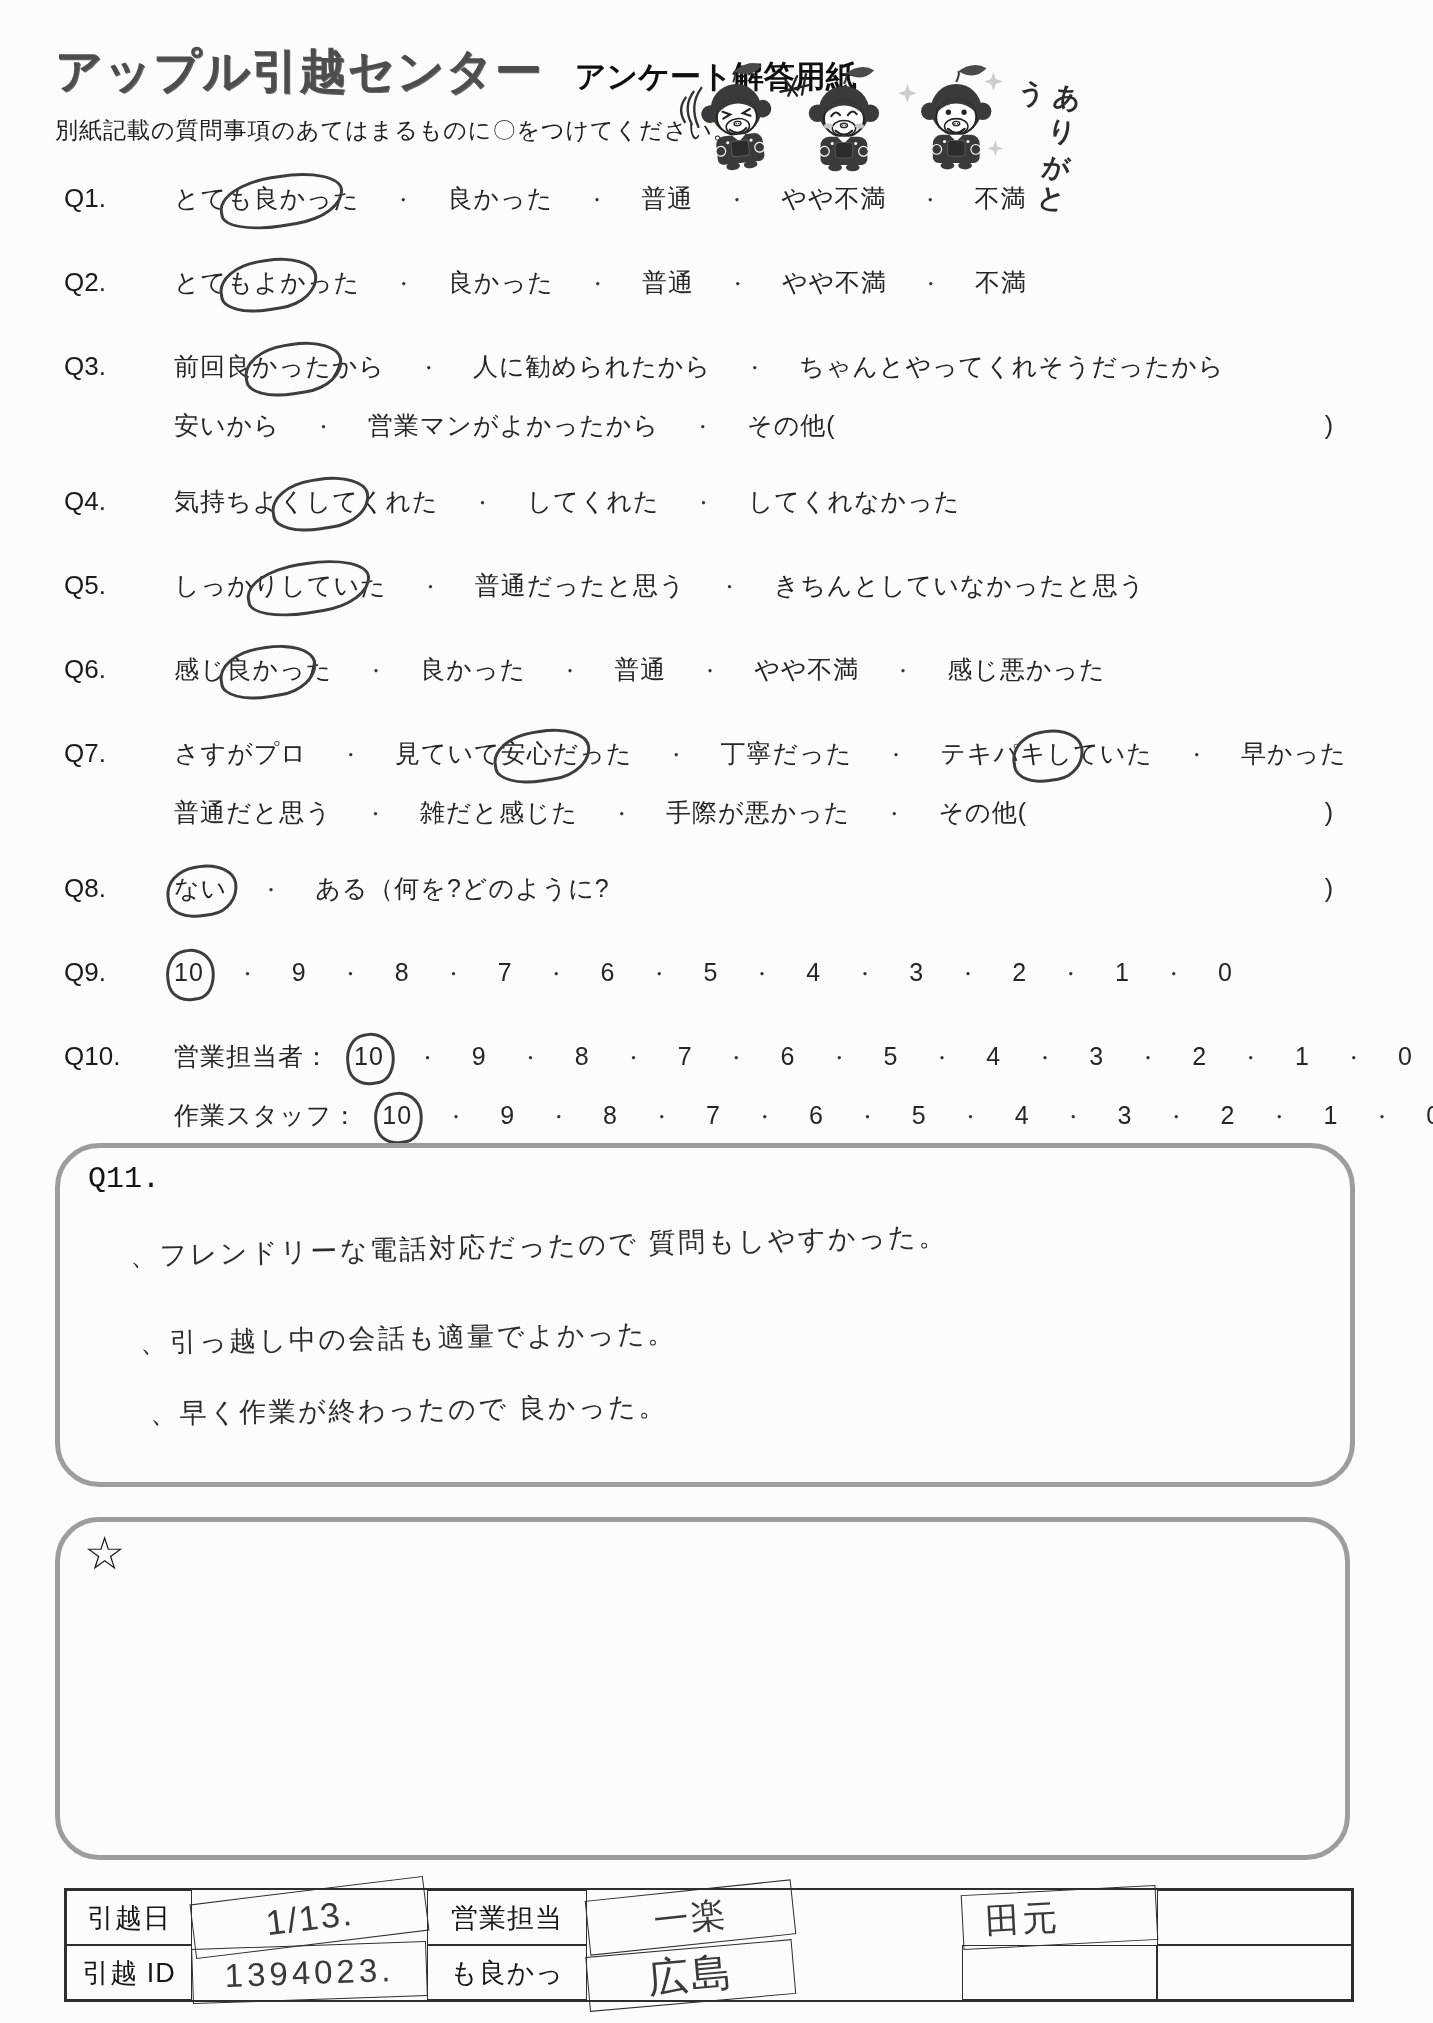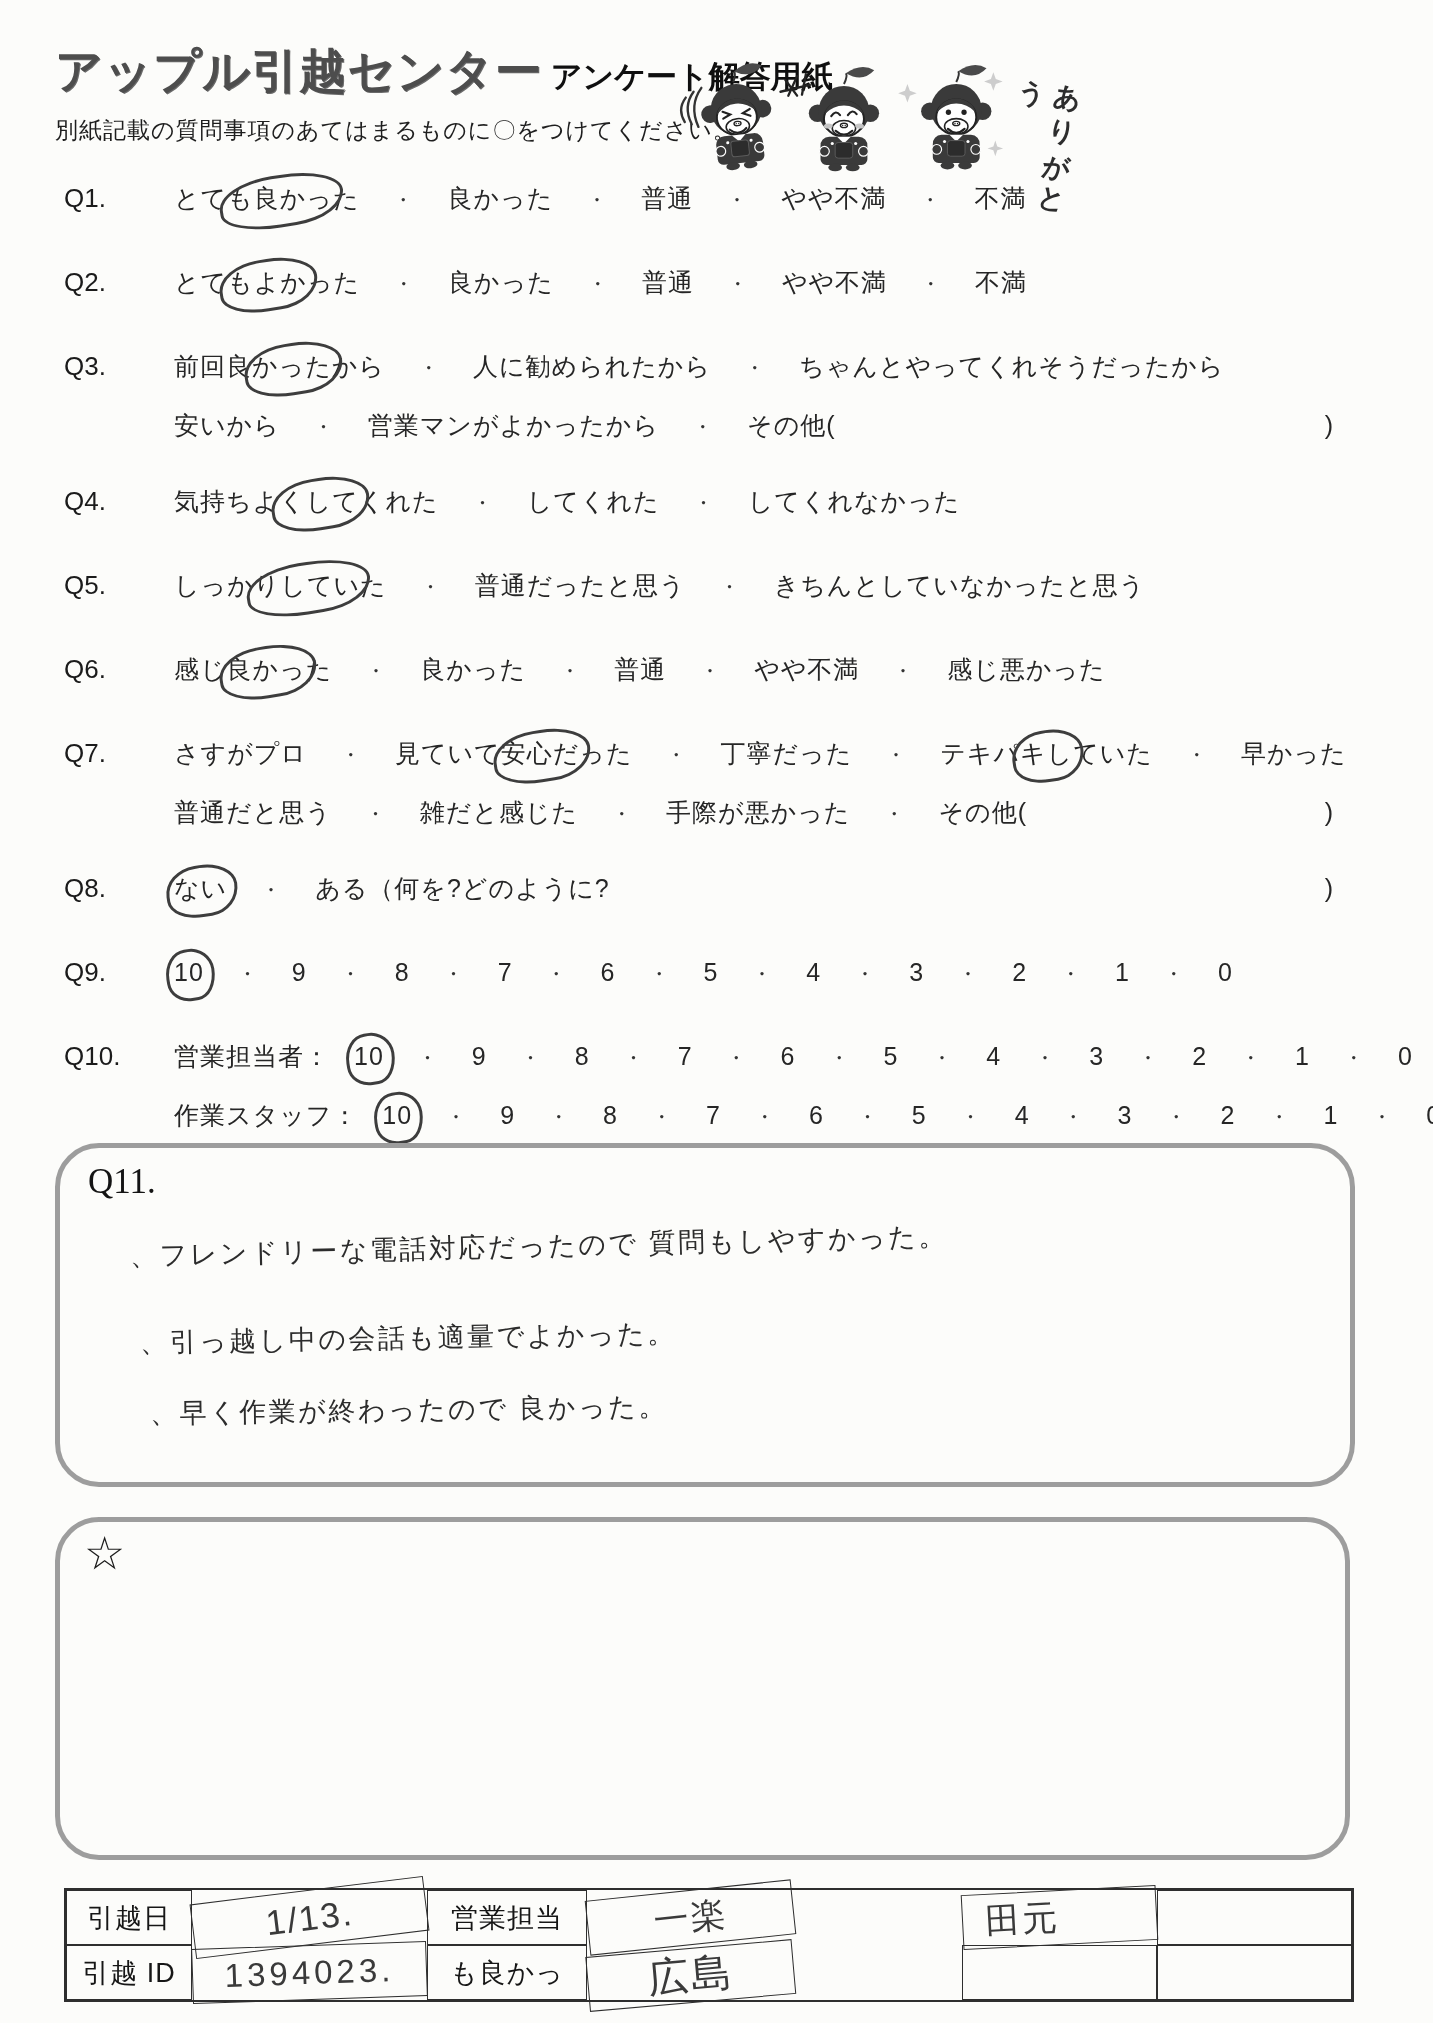--- a/index.html
+++ b/index.html
@@ -6,21 +6,21 @@
   html,body { margin:0; padding:0; }
   body {
     width:1433px; height:2023px; position:relative;
     background:#fcfcfa; color:#222;
     font-family:"Liberation Sans","DejaVu Sans",sans-serif;
     overflow:hidden;
   }
 
   
   #header { position:absolute; left:55px; top:40px; }
-  .logo-row { display:flex; align-items:baseline; gap:8px; white-space:nowrap; }
+  .logo-row { display:flex; align-items:baseline; gap:32px; white-space:nowrap; }
   #company-logo { font-size:47px; font-weight:bold; color:#4d4d4d; letter-spacing:1px; text-shadow:1px 1px 0 #6a6a6a; }
   #sheet-title { font-size:31px; font-weight:bold; color:#0f0f0f; }
   #subtitle { margin-top:12px; font-size:23px; color:#1e1e1e; letter-spacing:1px; }
 
   
   #mascots { position:absolute; left:676px; top:54px; width:332px; height:138px; }
   #thanks {
     position:absolute; left:1006px; top:62px; height:160px;
     writing-mode:vertical-rl; font-size:27px; font-weight:bold;
     letter-spacing:4px; color:#2d2d2d; transform:rotate(9deg);
@@ -42,21 +42,21 @@
     content:""; position:absolute; left:-8px; right:-11px; top:-8px; bottom:-14px;
     border:3px solid #3d3d3d;
     border-radius:50% 54% 46% 52% / 58% 50% 62% 44%;
     transform:rotate(-9deg); pointer-events:none;
   }
 
   
   .round-box { position:absolute; left:55px; border:5px solid #9d9d9d; border-radius:44px; background:transparent; }
   #q11-box { top:1143px; width:1300px; height:344px; }
   #star-box { top:1517px; width:1295px; height:343px; }
-  #q11-label { position:absolute; left:28px; top:14px; font-family:Liberation Serif, serif; font-size:35px; color:#141414; }
+  #q11-label { position:absolute; left:28px; top:14px; font-family:Liberation Mono, monospace; font-size:30px; color:#141414; }
   .comment { position:absolute; font-size:27px; letter-spacing:2.5px; color:#2c2c2c; white-space:nowrap; }
   .c0 { left:70px;  top:80px;  transform:rotate(-1.4deg); }
   .c1 { left:80px;  top:172px; transform:rotate(-1deg); }
   .c2 { left:90px;  top:244px; transform:rotate(-0.8deg); }
   #star-glyph { position:absolute; left:24px; top:4px; font-size:46px; font-family:"DejaVu Sans",sans-serif; color:#1b1b1b; }
 
   
   #footer-table {
     position:absolute; left:64px; top:1888px;
     display:grid;

